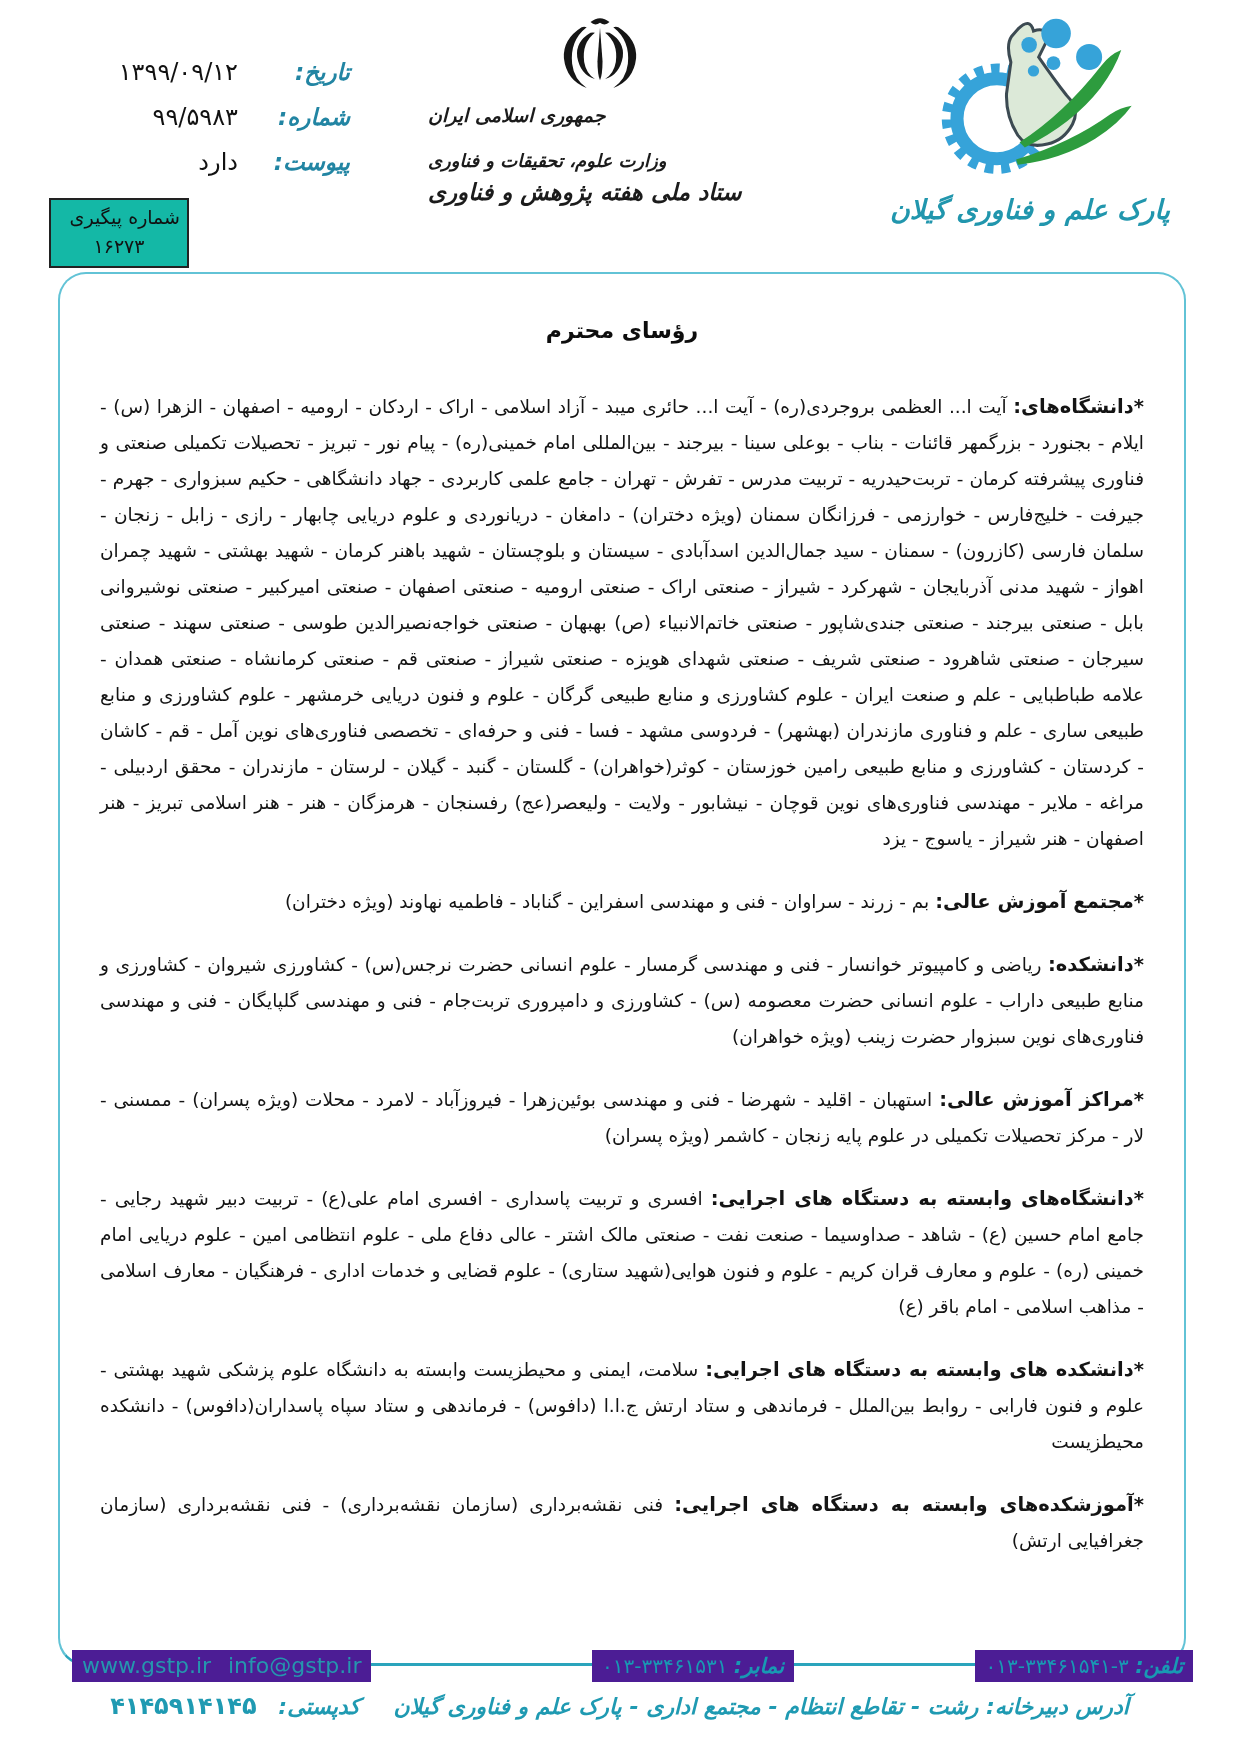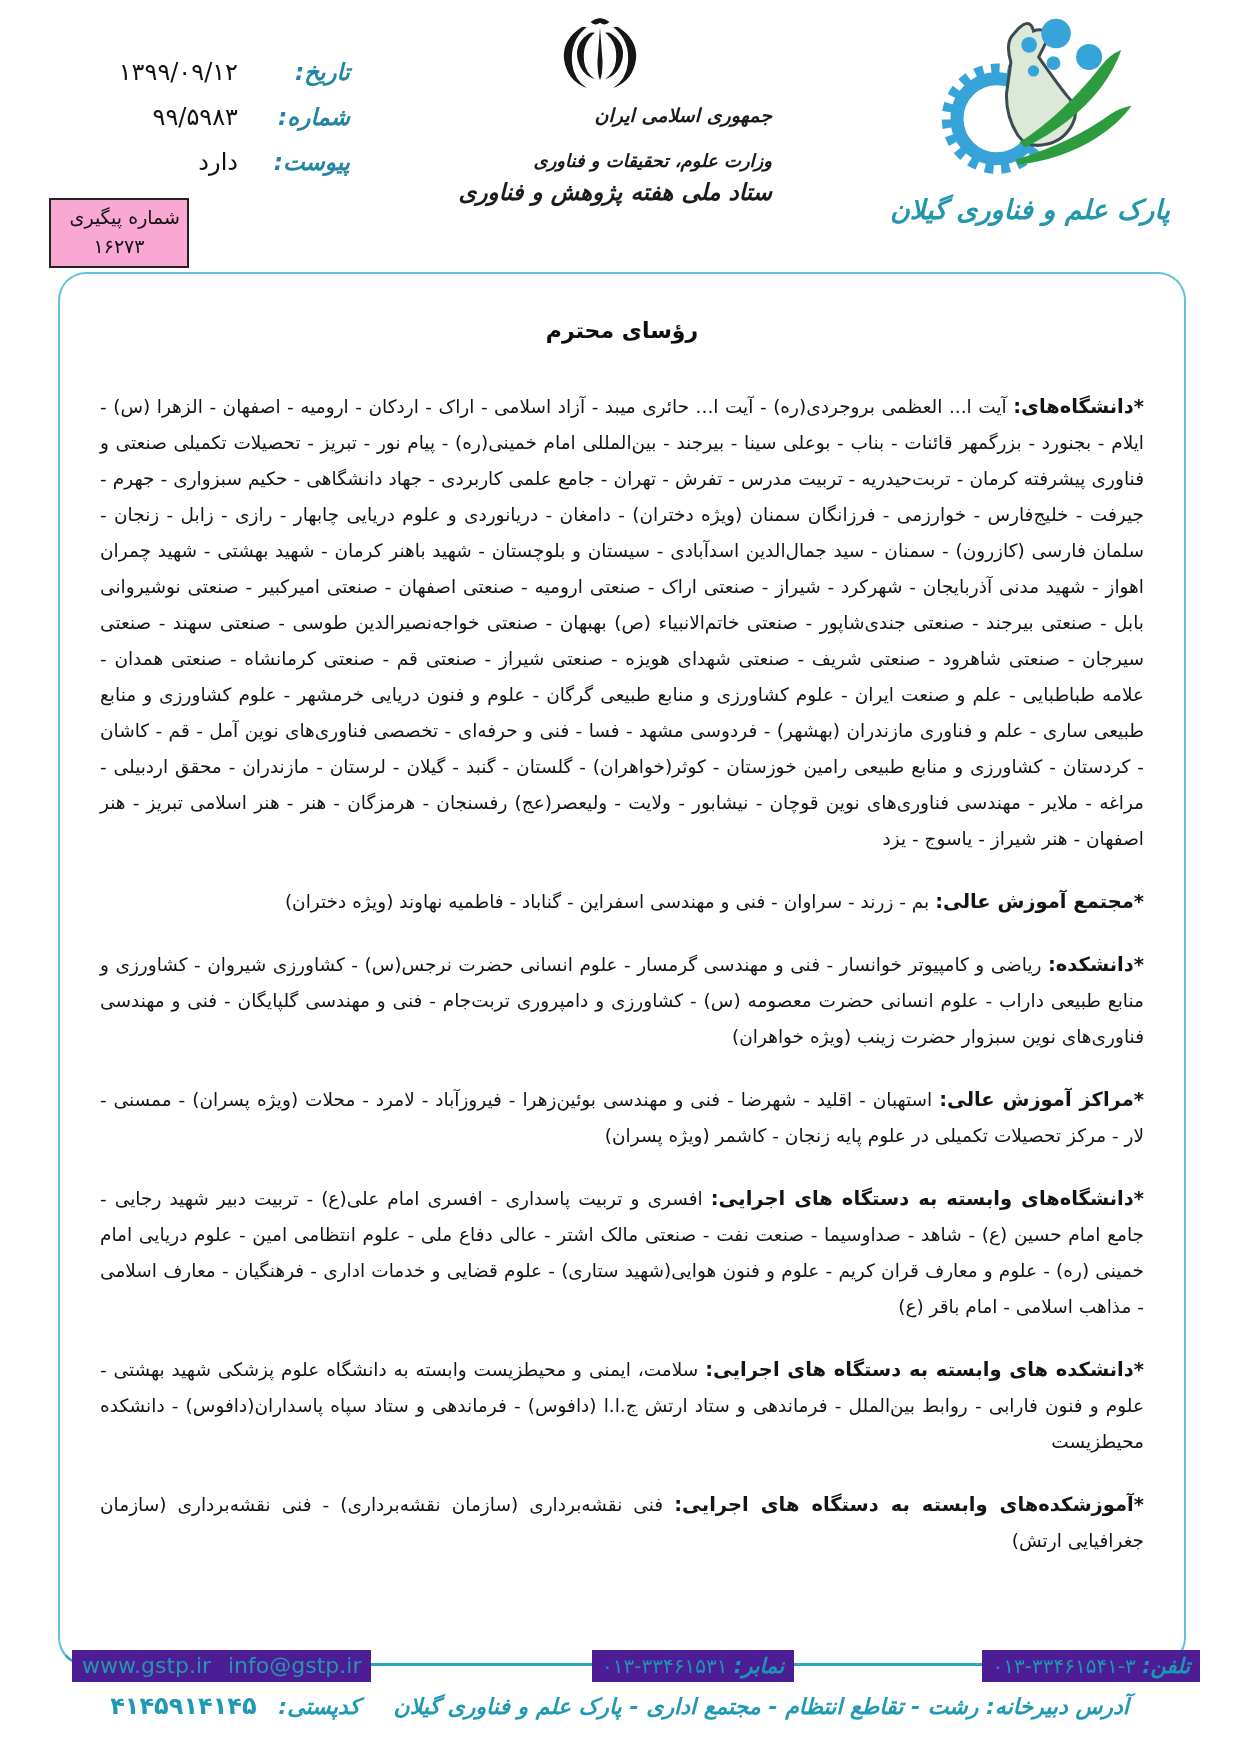--- a/index.html
+++ b/index.html
@@ -10,26 +10,26 @@
   }
   .page { position:absolute; inset:0; direction:rtl; }
 
   
   .meta-block { position:absolute; left:50px; top:58px; width:300px; direction:rtl; }
   .meta-row { display:flex; flex-direction:row; justify-content:flex-start; align-items:baseline; margin-bottom:17px; }
   .meta-label { font-weight:bold; font-style:italic; color:#2285a3; font-size:23px; min-width:86px; }
   .meta-value { color:#111; font-size:24px; margin-right:26px; letter-spacing:1px; }
   .tracking-box {
     position:absolute; left:-1px; top:140px; width:140px; min-height:66px;
-    border:2px solid #222; background:#f9a8d4; padding:3px 7px 5px;
+    border:2px solid #222; background:#14b8a6; padding:3px 7px 5px;
     font-size:19px; line-height:29px; color:#111; text-align:right;
   }
   .tracking-num { display:block; text-align:center; letter-spacing:1px; }
 
-  .emblem-block { position:absolute; left:428px; top:12px; width:344px; text-align:right; }
+  .emblem-block { position:absolute; left:428px; top:12px; width:344px; text-align:left; }
   .emblem-block svg { display:block; margin:0 auto 6px; }
   .ministry-line { font-weight:bold; font-style:italic; color:#1b1b1b; }
   .ministry-line.l1 { font-size:19px; margin-bottom:6px; }
   .ministry-line.l2 { font-size:18px; margin-bottom:8px;margin-top:24px; }
   .ministry-line.l3 { font-size:23px; }
 
   .logo-block { position:absolute; left:842px; top:6px; width:376px; text-align:center; }
   .logo-block svg { display:block; margin:0 auto; }
   .logo-caption { margin-top:6px; font-size:27px; font-weight:bold; font-style:italic; color:#2196ad; }
 
@@ -147,21 +147,21 @@
       <span class="section-lead">*دانشکده های وابسته به دستگاه های اجرایی:</span>
       <span>سلامت، ایمنی و محیطزیست وابسته به دانشگاه علوم پزشکی شهید بهشتی - علوم و فنون فارابی - روابط بین‌الملل - فرماندهی و ستاد ارتش ج.ا.ا (دافوس) - فرماندهی و ستاد سپاه پاسداران(دافوس) - دانشکده محیطزیست</span>
     </p>
 
     <p class="letter-section">
       <span class="section-lead">*آموزشکده‌های وابسته به دستگاه های اجرایی:</span>
       <span>فنی نقشه‌برداری (سازمان نقشه‌برداری) - فنی نقشه‌برداری (سازمان جغرافیایی ارتش)</span>
     </p>
   </div>
 
-  <div class="footer-item" style="right:39px;">
+  <div class="footer-item" style="right:46px;">
     <span class="f-label">تلفن:</span>
     <span>۳-۳۳۴۶۱۵۴۱-۰۱۳</span>
   </div>
   <div class="footer-item" style="right:445px;">
     <span class="f-label">نمابر:</span>
     <span dir="ltr">۰۱۳-۳۳۴۶۱۵۳۱</span>
   </div>
   <div class="footer-item latin" style="left:218px;">info@gstp.ir</div>
   <div class="footer-item latin" style="left:72px;">www.gstp.ir</div>
 

